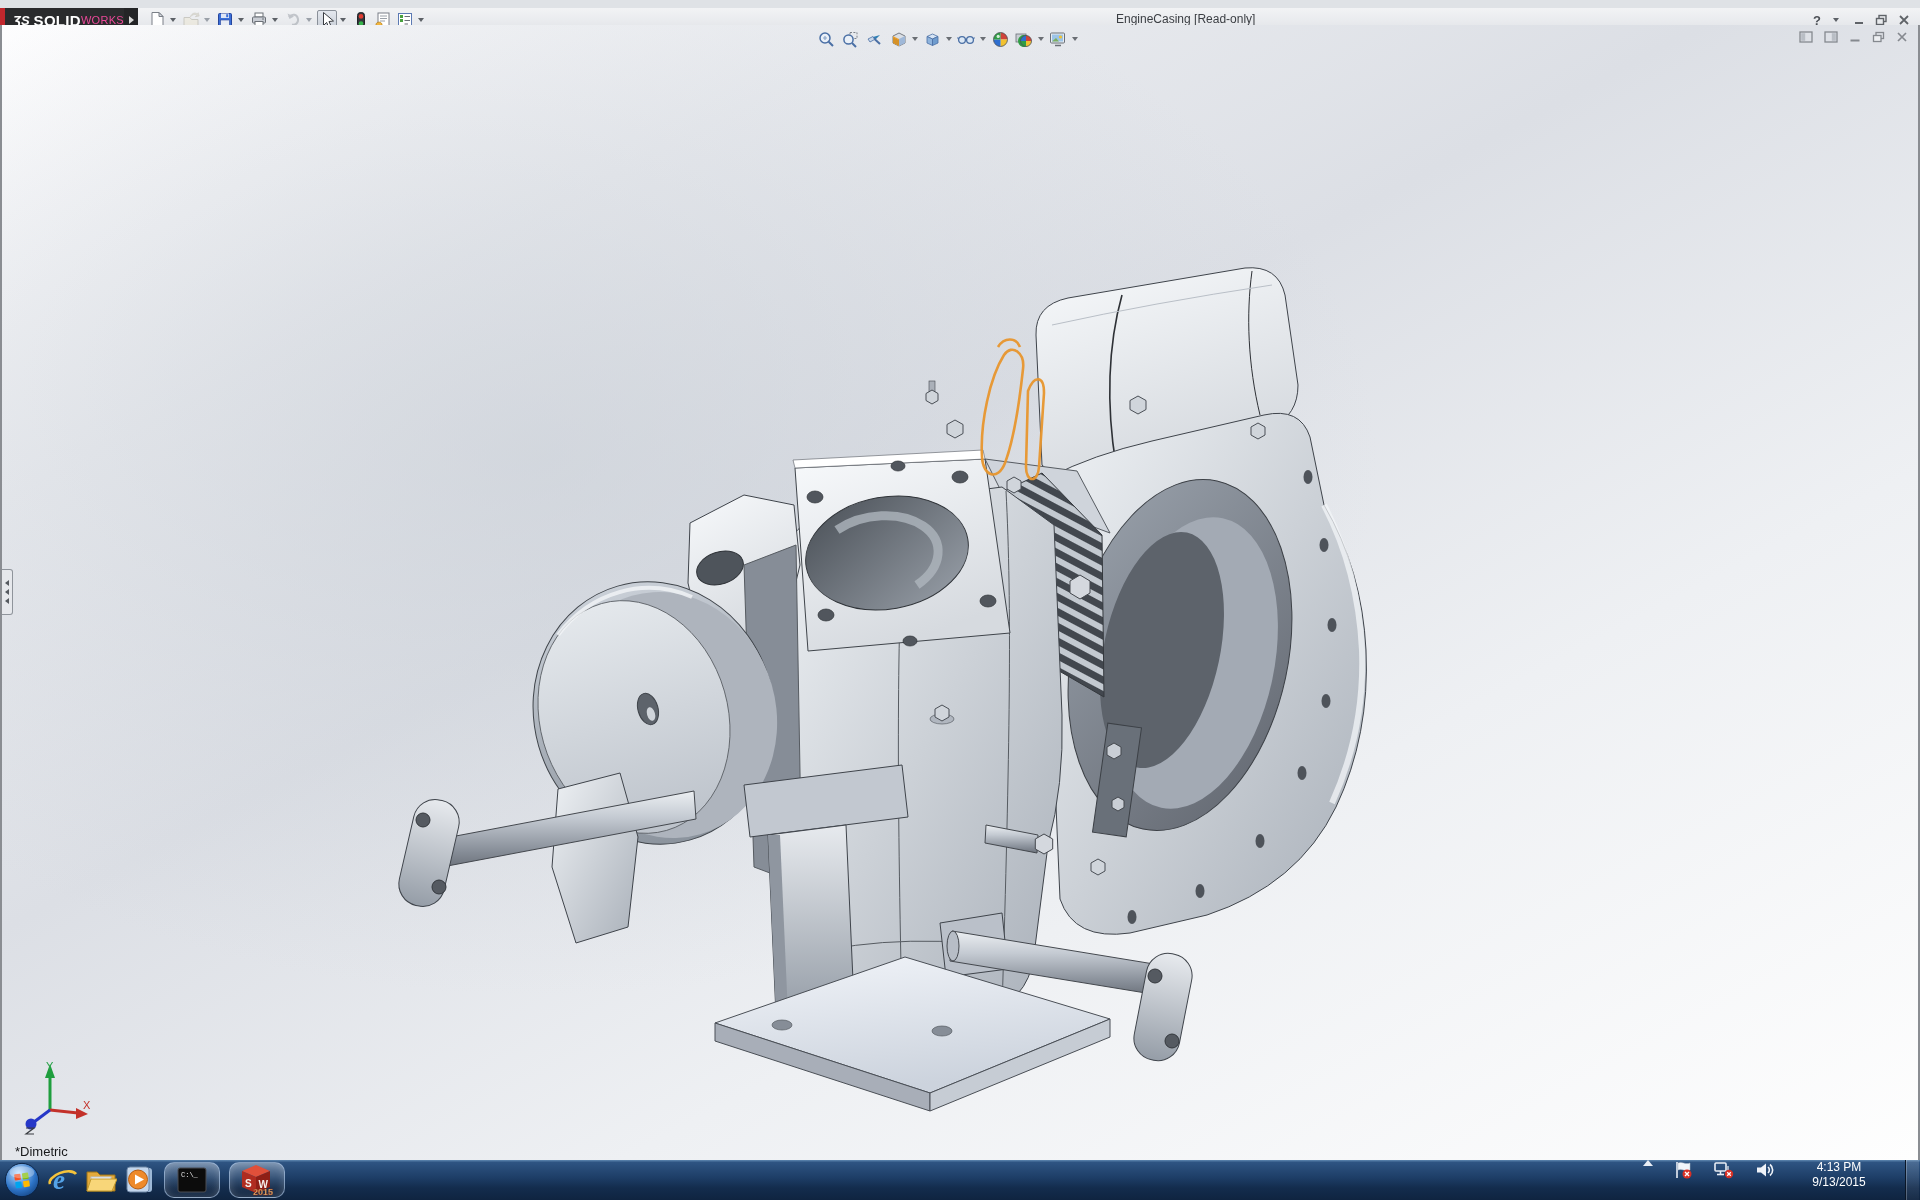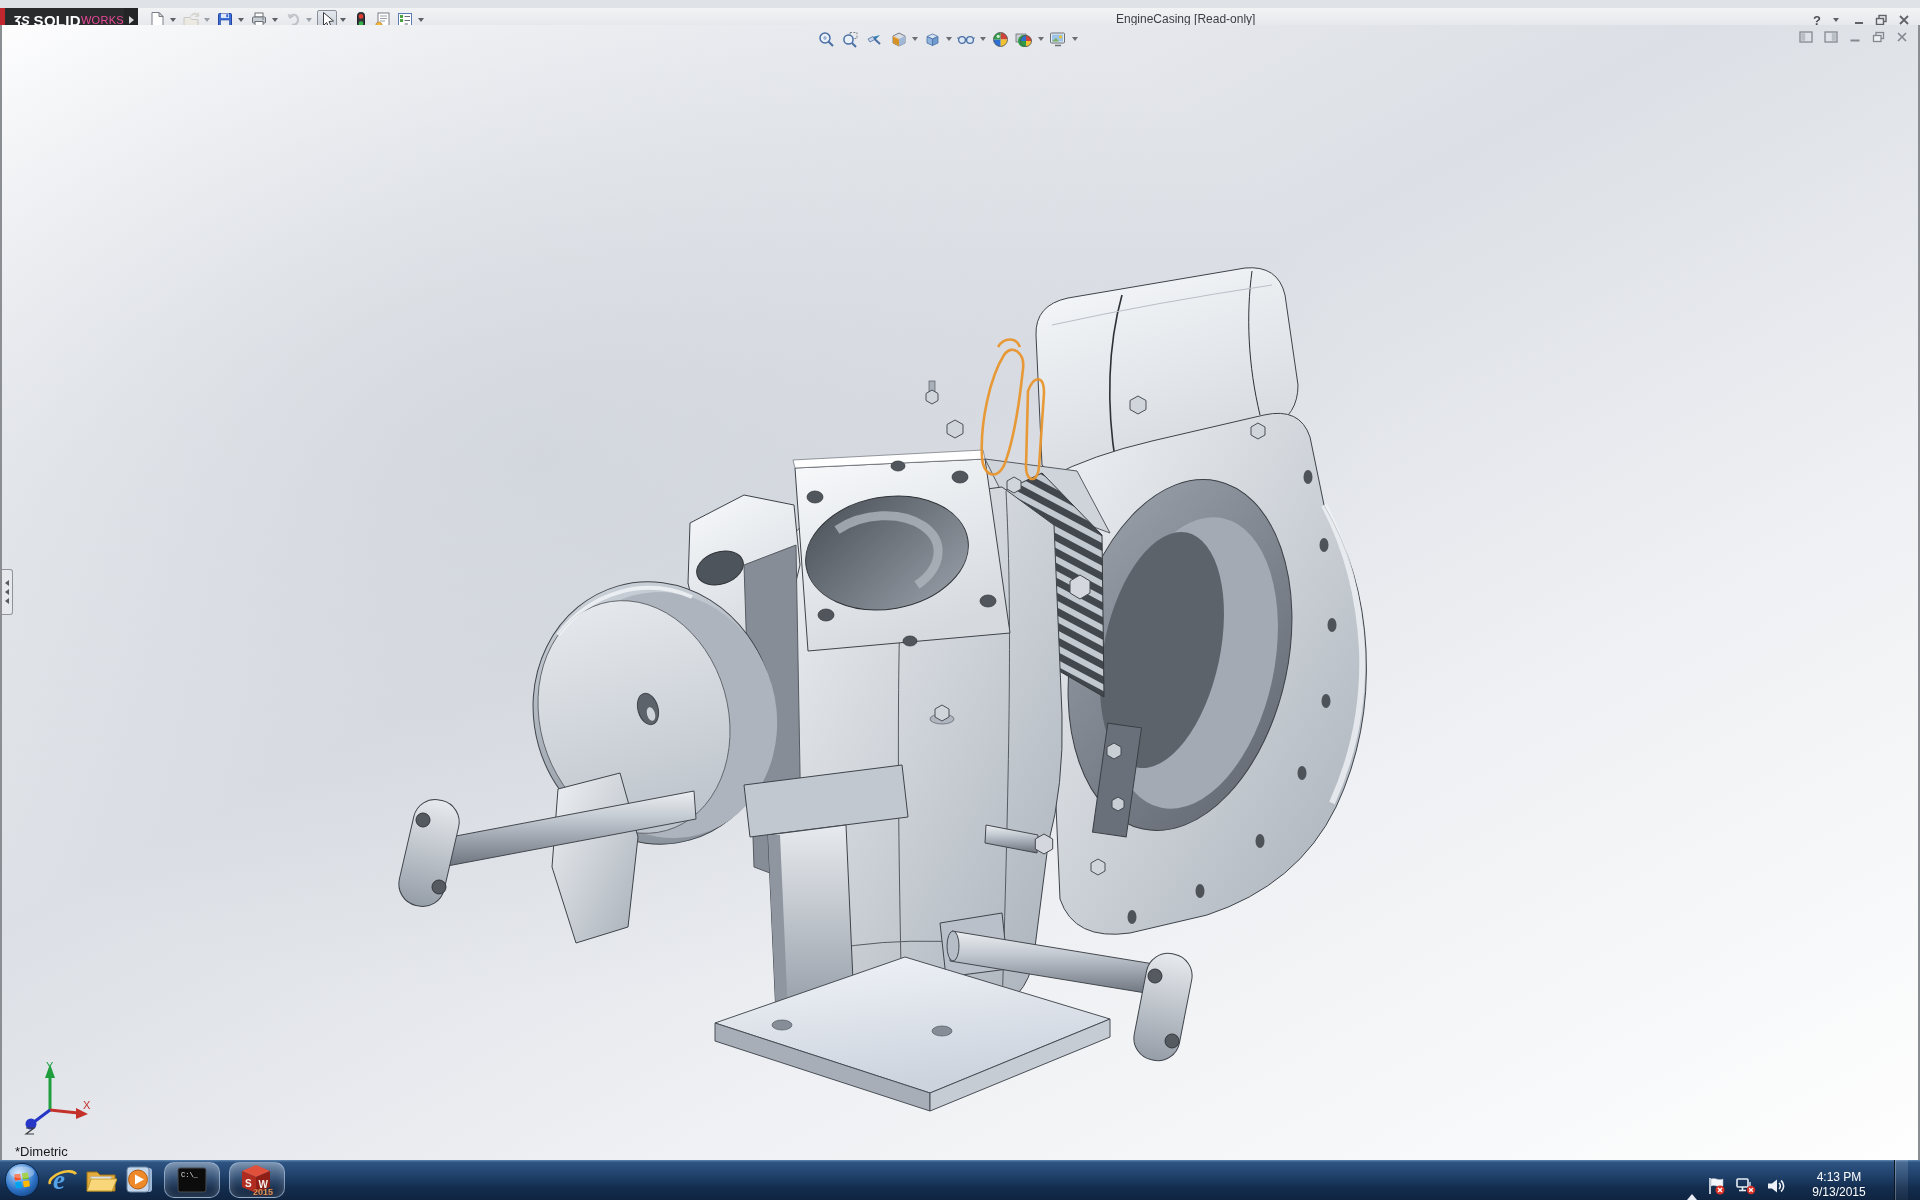--- a/index.html
+++ b/index.html
@@ -62,21 +62,21 @@
 
   
   .taskbar { position:absolute; top:1160px; left:0; width:1920px; height:40px;
     background:linear-gradient(#5e87b0 0%, #2e5482 6%, #1d3d66 45%, #132c4d 70%, #0f2440 100%);
     display:flex; align-items:center; }
   .start-orb { width:44px; height:40px; display:flex; align-items:center; justify-content:center; }
   .tk-icon { width:38px; height:40px; display:flex; align-items:center; justify-content:center; }
   .tk-btn { width:56px; height:36px; margin:2px 3px 2px 6px; border-radius:10px; display:flex; align-items:center; justify-content:center; }
   .tk-btn.active { background:linear-gradient(rgba(255,255,255,.32), rgba(255,255,255,.10) 48%, rgba(8,20,40,.25));
     border:1px solid rgba(180,205,235,.65); box-shadow:inset 0 0 8px rgba(255,255,255,.22); }
-  .tray { position:absolute; right:0; top:0; height:40px; display:flex; align-items:flex-end; gap:9px; padding-right:12px; }
+  .tray { position:absolute; right:0; top:0; height:40px; display:flex; align-items:flex-start; gap:20px; padding-right:1px; }
   .tray-arrow { width:0; height:0; border-bottom:6px solid #e9eef5; border-left:5px solid transparent; border-right:5px solid transparent; }
   .clock { color:#fff; font-size:12px; line-height:15px; text-align:center; width:80px; margin-left:4px; }
   .show-desktop { width:14px; height:40px; margin-left:6px; border-left:1px solid #0a1626;
     background:linear-gradient(rgba(255,255,255,.14), rgba(255,255,255,.04)); box-shadow:inset 1px 0 0 rgba(255,255,255,.25); }
 </style>
 </head>
 <body>
 
 <div id="app">
 

